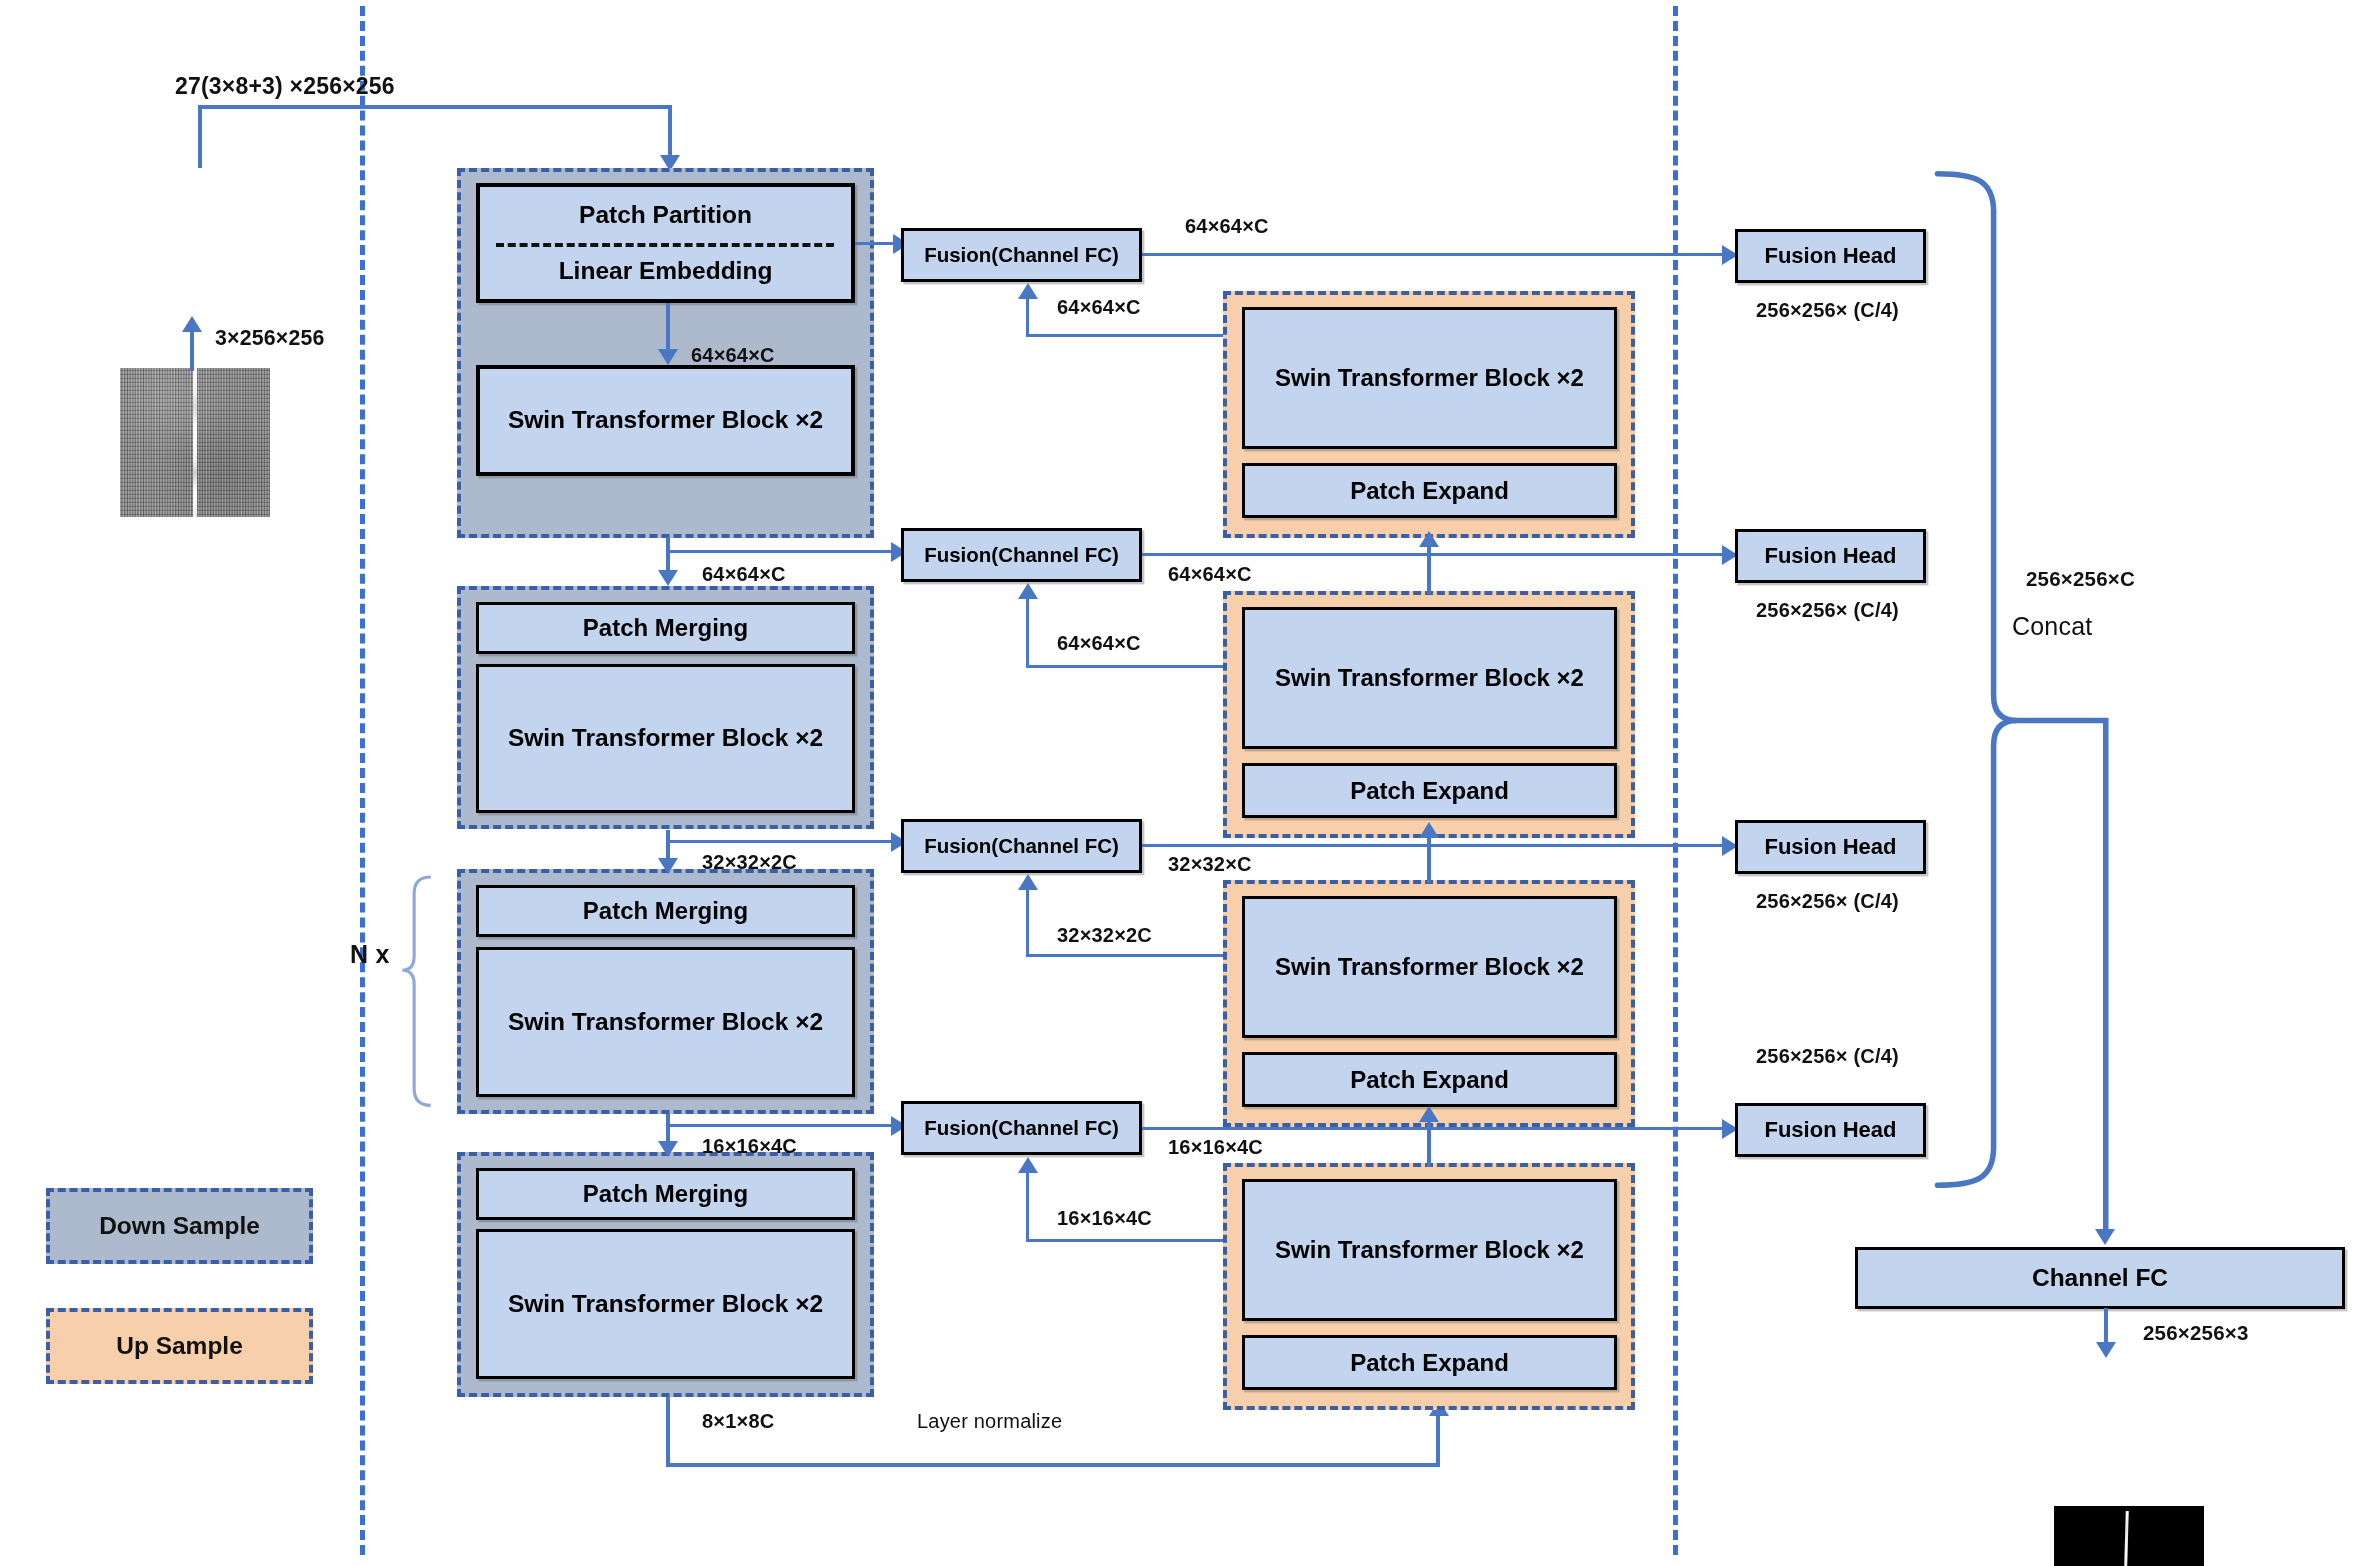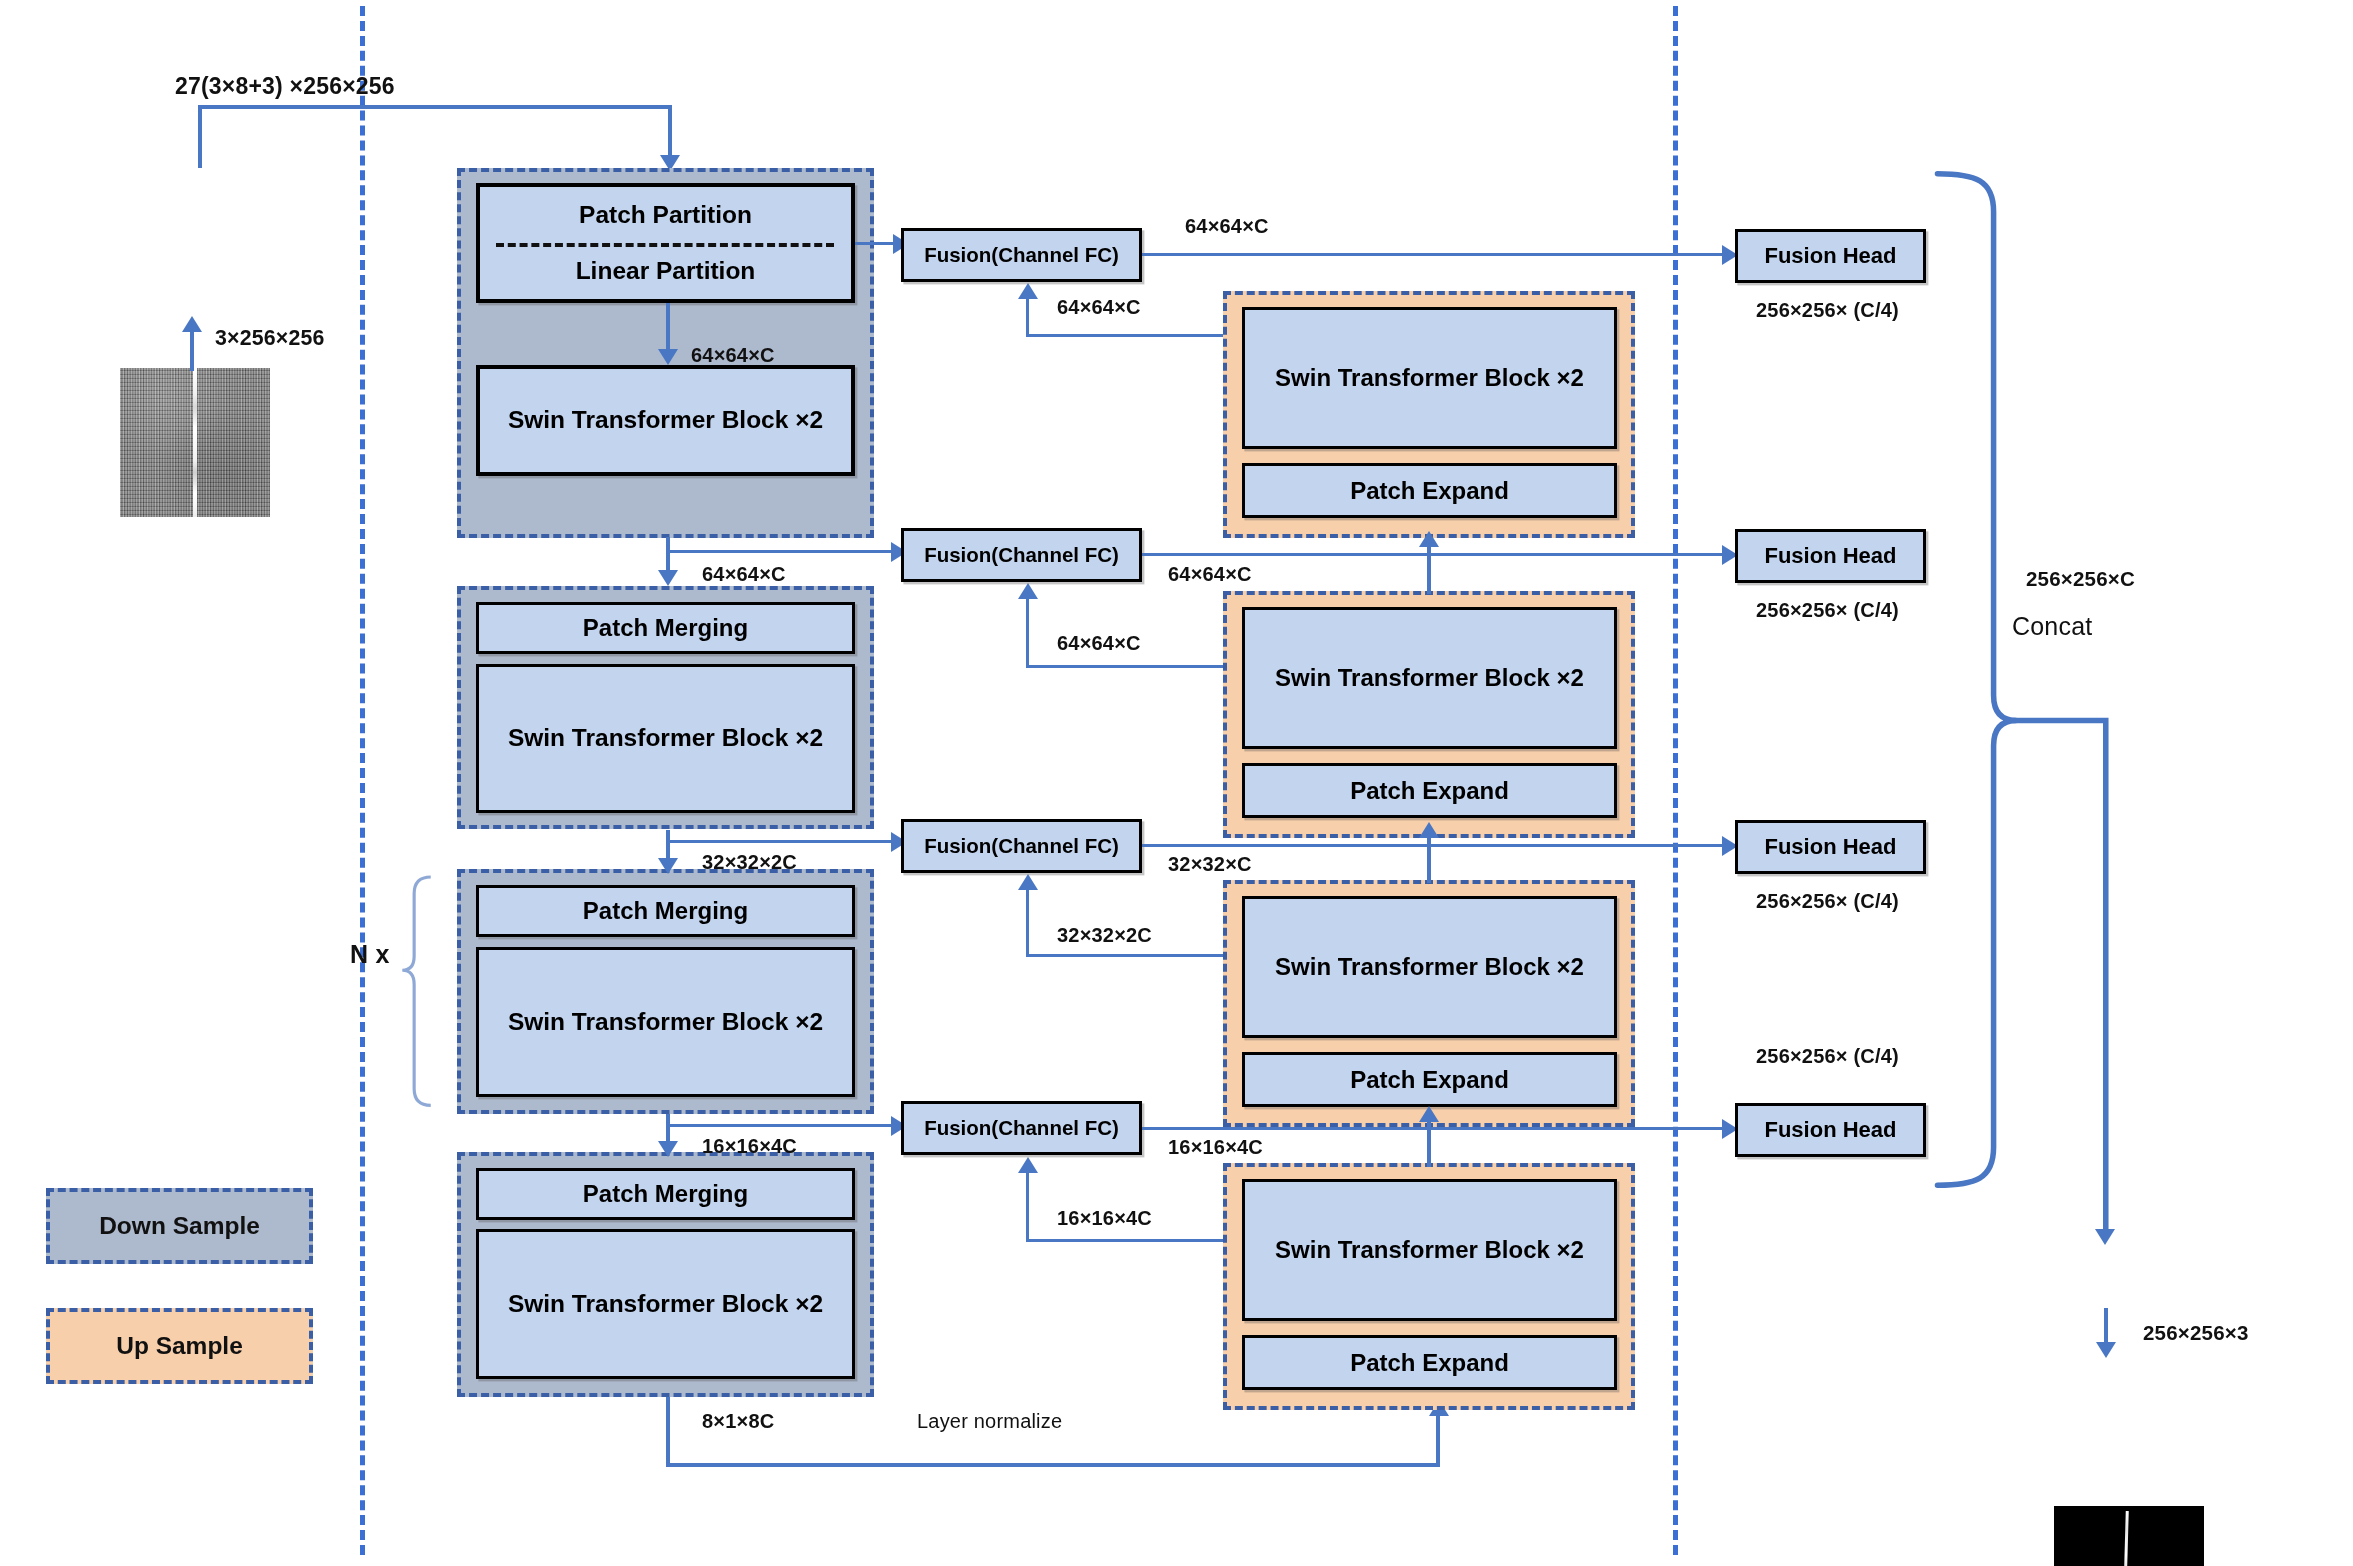--- a/index.html
+++ b/index.html
@@ -110,21 +110,21 @@
   <div class="abs vline" style="left:198px;top:105px;height:63px;"></div>
   <div class="abs hline" style="left:198px;top:105px;width:474px;"></div>
   <div class="abs vline" style="left:668px;top:105px;height:54px;"></div>
   <div class="abs arrow down" style="left:660px;top:155px;"></div>
   <div class="abs lbl" style="left:175px;top:73px;font-size:23px;">27(3×8+3) ×256×256</div>
 
   <div class="abs stagebox down" style="left:457px;top:168px;width:417px;height:370px;"></div>
 
   <div class="abs node" style="left:476px;top:183px;width:379px;height:120px;flex-direction:column;font-size:24.5px;position:absolute;">
     <div style="margin-bottom:27px;">Patch Partition</div>
-    <div>Linear Partition</div>
+    <div>Linear Embedding</div>
   </div>
   <div class="abs inner-dash" style="left:496px;top:243px;width:338px;"></div>
 
   <div class="abs vline" style="left:666px;top:303px;height:50px;"></div>
   <div class="abs arrow down" style="left:658px;top:349px;"></div>
   <div class="abs lbl" style="left:691px;top:344px;font-size:20px;">64×64×C</div>
 
   <div class="abs node" style="left:476px;top:365px;width:379px;height:111px;font-size:24.5px;">
       <span>Swin Transformer Block ×2</span>
     </div>
@@ -309,20 +309,23 @@
              L 2523,1452
              C 2523,1492 2500,1500 2452,1500" fill="none" stroke="#4a77c4" stroke-width="7" stroke-linecap="round"></path>
 
     <path d="M 2545,912 L 2665,912 L 2665,1560" fill="none" stroke="#4a77c4" stroke-width="7"></path>
   </svg>
   <div class="abs arrow down" style="left:2095px;top:1229px;"></div>
 
   <div class="abs lbl" style="left:2026px;top:567px;font-size:20.5px;">256×256×C</div>
   <div class="abs lbl plain" style="left:2012px;top:612px;font-size:25px;">Concat</div>
 
+  <div class="abs node thin" style="left:1855px;top:1247px;width:490px;height:62px;font-size:24.5px;">
+      <span>Channel FC</span>
+    </div>
 
   <div class="abs vline" style="left:2104px;top:1308px;height:38px;"></div>
   <div class="abs arrow down" style="left:2096px;top:1342px;"></div>
   <div class="abs lbl" style="left:2143px;top:1321px;font-size:20.5px;">256×256×3</div>
 
   <div class="abs thumb-output" style="left:2054px;top:1357px;width:150px;height:194px;">
     <div class="crackline" style="left:70px;top:4.7px;width:3.2px;height:126px;
        background:linear-gradient(180deg,#fff 0%,#e8e8e8 15%,#fff 35%,#d0d0d0 52%,#fff 72%,#eaeaea 100%);
        transform:rotate(1.6deg);filter:blur(0.4px);"></div>
 

